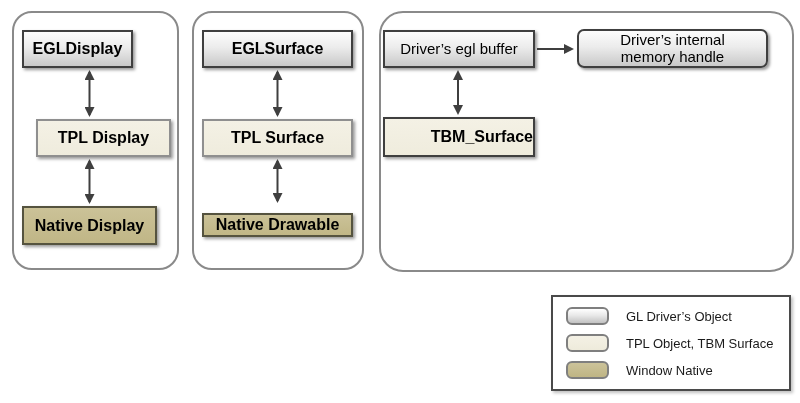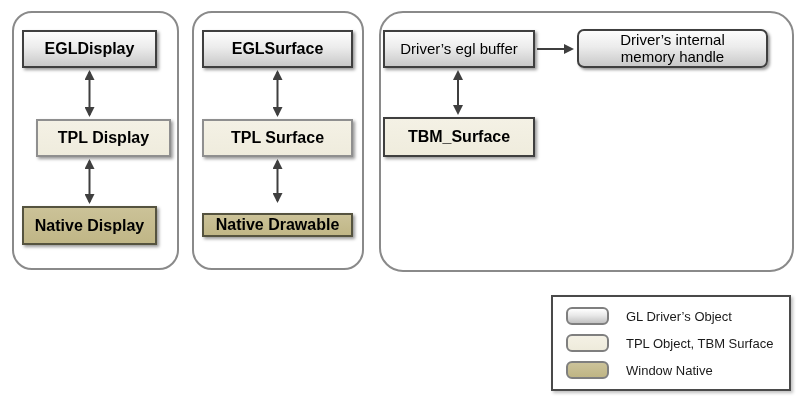--- a/index.html
+++ b/index.html
@@ -65,21 +65,21 @@
   .swatch.tpl{background:linear-gradient(180deg,#f4f1e5 0%,#eeebdb 100%);}
   .swatch.window-system{background:linear-gradient(180deg,#ccc39a 0%,#bfb584 100%);}
   .legend-label{font-size:13px;color:#1a1a1a;white-space:nowrap;}
 </style>
 </head>
 <body>
 
 <div class="stage">
 
   <div class="group" style="left:12px;top:11px;width:167px;height:259px;"></div>
-  <div class="box gl-driver" style="left:22px;top:30px;width:135px;height:38px;">
+  <div class="box gl-driver" style="left:22px;top:30px;width:111px;height:38px;">
     <span class="lbl">EGLDisplay</span>
   </div>
   <div class="box tpl" style="left:36px;top:119px;width:135px;height:38px;">
     <span class="lbl">TPL Display</span>
   </div>
   <div class="box window-system" style="left:22px;top:206px;width:135px;height:39px;">
     <span class="lbl">Native Display</span>
   </div>
 
   <div class="group" style="left:192px;top:11px;width:172px;height:259px;"></div>
@@ -93,21 +93,21 @@
     <span class="lbl">Native Drawable</span>
   </div>
 
   <div class="group" style="left:379px;top:11px;width:415px;height:261px;border-radius:24px;"></div>
   <div class="box gl-driver thin" style="left:383px;top:30px;width:152px;height:38px;">
     <span class="lbl">Driver’s egl buffer</span>
   </div>
   <div class="box gl-driver thin" style="left:577px;top:29px;width:191px;height:39px;border-radius:7px;">
     <span class="lbl" style="max-width:140px;">Driver’s internal memory handle</span>
   </div>
-  <div class="box tpl dark-border" style="left:383px;top:117px;width:152px;height:40px;">
+  <div class="box tpl dark-border" style="left:383px;top:117px;width:152px;height:40px;justify-content:flex-end;">
     <span class="lbl">TBM_Surface</span>
   </div>
 
   <svg class="arrows" width="800" height="403" viewBox="0 0 800 403">
     <defs>
       <marker id="ah" markerUnits="userSpaceOnUse" markerWidth="10" markerHeight="10" refX="8" refY="5" orient="auto-start-reverse">
         <path d="M0,0 L10,5 L0,10 Z" fill="#3f3f3f"></path>
       </marker>
     </defs>
     <line x1="89.5" y1="72" x2="89.5" y2="115" stroke="#3f3f3f" stroke-width="2" marker-start="url(#ah)" marker-end="url(#ah)"></line>

